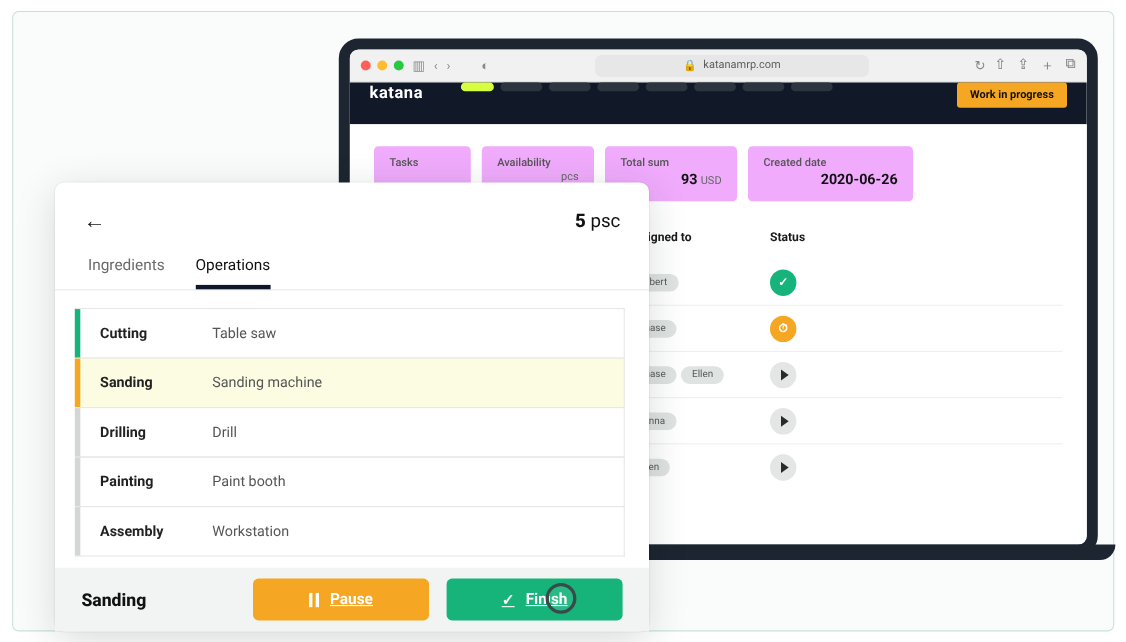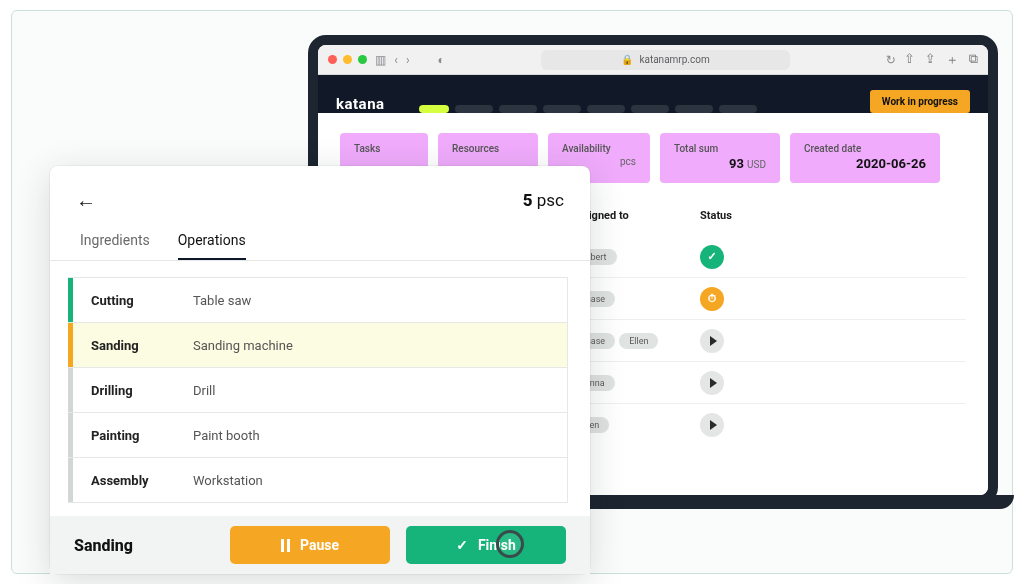--- a/index.html
+++ b/index.html
@@ -16,21 +16,21 @@
   .traffic{display:flex;gap:6px;}
   .dot{width:9px;height:9px;border-radius:50%;}
   .dot.r{background:#ff5f57;} .dot.y{background:#febc2e;} .dot.g{background:#28c840;}
   .chrome-ic{color:#8a8a8d;font-size:12px;}
   .chrome-spacer{flex:0 0 12px;}
   .addr-center{flex:1;display:flex;justify-content:center;}
   .addr{display:flex;align-items:center;gap:6px;background:#e7e7e8;border-radius:6px;height:20px;padding:0 80px;font-size:10px;color:#5e5e60;}
   .chrome-right{display:flex;gap:10px;color:#7e7e80;font-size:13px;}
   
   
-  .app-header{height:38px;background:#111827;display:flex;align-items:flex-end;padding:0 18px;gap:14px;}
+  .app-header{height:38px;background:#111827;display:flex;align-items:flex-start;padding:0 18px;gap:14px;}
   .logo{color:#fff;font-weight:700;font-size:15px;letter-spacing:.5px;}
   .nav-pills{display:flex;gap:6px;margin-left:20px;}
   .pill{width:38px;height:8px;border-radius:4px;background:#2c343f;}
   .pill.active{background:#d5ff3f;width:30px;}
   .wip-btn{margin-left:auto;background:#f5a623;color:#111;font-size:10px;font-weight:700;padding:6px 12px;border-radius:3px;}
   
   .app-body{padding:20px 22px;background:#fff;height:calc(100% - 68px);overflow:hidden;}
   
   
   .summary-row{display:flex;gap:10px;margin-bottom:26px;}
@@ -54,33 +54,33 @@
   
   .panel{position:absolute;left:38px;top:155px;width:540px;height:408px;background:#fff;border-radius:8px;box-shadow:0 8px 36px rgba(20,40,30,.16),0 0 0 1px rgba(0,0,0,.04);display:flex;flex-direction:column;}
   .panel-head{display:flex;align-items:center;padding:22px 26px 10px;gap:14px;}
   .back-ic{font-size:20px;color:#111;font-weight:700;cursor:pointer;}
   .panel-title{font-size:18px;font-weight:800;color:#111;}
   .qty{margin-left:auto;font-size:17px;color:#111;}
   .qty b{font-weight:800;}
   
   .tabs{display:flex;gap:28px;padding:10px 30px 0;border-bottom:1px solid #e6e8e7;}
   .tab{font-size:14px;font-weight:400;color:#6a6a6a;padding-bottom:10px;cursor:pointer;}
-  .tab.active{color:#111;border-bottom:2px solid #0f172a;}
+  .tab.active{color:#111;border-bottom:4px solid #0f172a;}
   
   .ops-list{flex:1;overflow:hidden;padding:16px 22px 0 18px;}
   .op-row{display:flex;align-items:center;height:46px;border:1px solid #e6e8e7;border-left:none;margin-bottom:-1px;}
   .op-bar{width:5px;height:100%;}
   .bar-done{background:#16b47a;} .bar-prog{background:#f5a623;} .bar-wait{background:#d2d6d4;}
   .op-name{width:120px;padding-left:18px;font-size:13px;font-weight:700;color:#222;}
   .op-res{font-size:13px;color:#555;}
   .op-row.active{background:#fbfce1;}
   
   .panel-foot{height:58px;background:#f2f4f3;display:flex;align-items:center;padding:0 24px;gap:16px;}
   .foot-label{font-size:16px;font-weight:800;color:#111;margin-right:auto;}
-  .btn{height:38px;border-radius:5px;display:flex;align-items:center;justify-content:center;gap:10px;font-size:14px;font-weight:700;cursor:pointer;color:#fff;}
+  .btn{height:38px;border-radius:5px;display:flex;align-items:center;justify-content:center;gap:10px;font-size:14px;font-weight:700;cursor:pointer;color:#fff;text-decoration:underline;}
   .btn-pause{background:#f5a623;width:160px;}
   .btn-finish{background:#16b47a;width:160px;position:relative;}
   .pause-ic{display:flex;gap:3px;}
   .pause-ic span{width:3px;height:13px;background:#fff;}
   .check-ic{font-size:14px;}
   .cursor-ring{position:absolute;width:28px;height:28px;border:3px solid #3a4a4a;border-radius:50%;background:rgba(255,255,255,.08);right:42px;top:4px;}
 </style>
 </head>
 <body>
 
@@ -128,23 +128,20 @@
           <div class="pill"></div>
         </div>
         <div class="wip-btn">Work in progress</div>
       </div>
 
       <div class="app-body">
         <div class="summary-row">
           <div class="card c1">
             <div class="card-label">Tasks</div>
           </div>
-          <div class="card c2">
-            <div class="card-label">Resources</div>
-          </div>
           <div class="card c3">
             <div class="card-label">Availability</div>
             <div class="card-value" style="font-weight:400;color:#666;font-size:10px;">pcs</div>
           </div>
           <div class="card c4">
             <div class="card-label">Total sum</div>
             <div class="card-value"><span>93</span><span class="unit">USD</span></div>
           </div>
           <div class="card c5">
             <div class="card-label">Created date</div>

